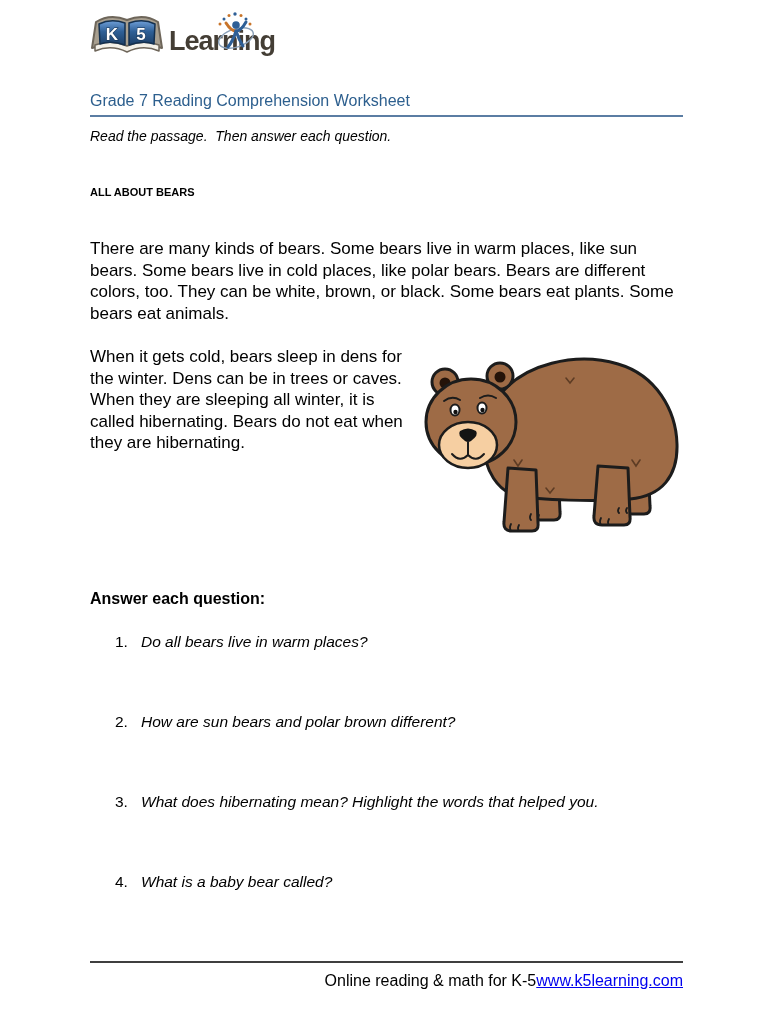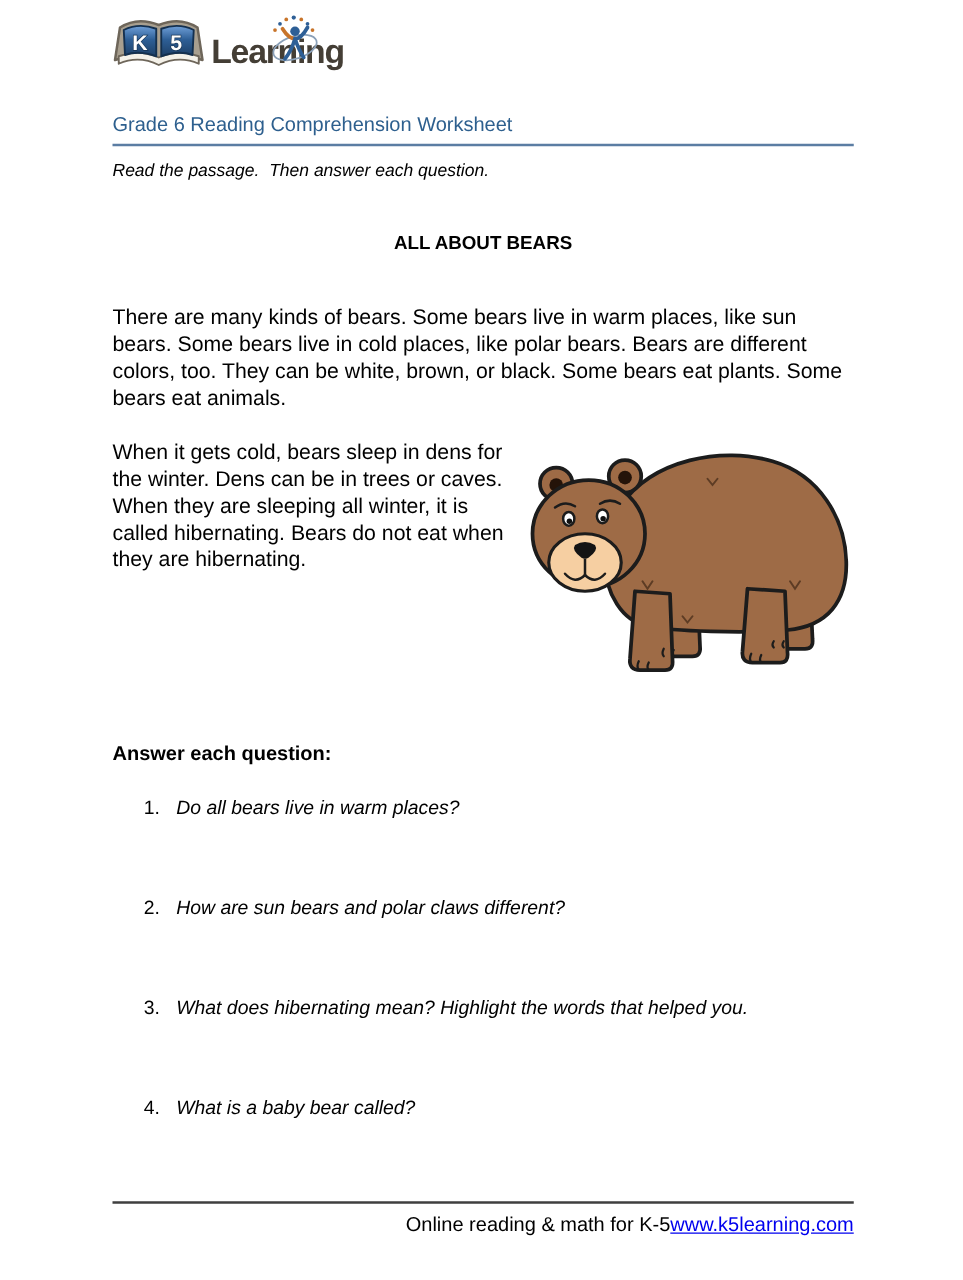--- a/index.html
+++ b/index.html
@@ -18,21 +18,21 @@
     font-size:27px; font-weight:bold; letter-spacing:-1px; color:#443e35;
   }
   .logo-person { position:absolute; top:-15px; left:44px; pointer-events:none; }
 
   
   .subtitle { margin-top:26px; font-size:16px; color:#2d5f8e; }
   .header-rule { height:0; border:none; border-top:2px solid #5b7da3; margin:5px 0 0 0; }
   .instruction { font-style:italic; font-size:14px; margin-top:11px; white-space:pre-wrap; }
 
   
-  .passage-title { text-align:center; font-weight:bold; font-size:15px; margin-top:42px; }
+  .passage-title { text-align:left; font-weight:bold; font-size:11px; margin-top:42px; }
   .para { font-size:17px; line-height:21.5px; margin:0 0 22px 0; }
   .para-first { margin-top:40px; }
   .passage-body::after { content:""; display:block; clear:both; }
   .bear-float { float:right; width:265px; height:198px; margin:2px 0 0 6px; }
 
   
   .answer-heading { font-weight:bold; font-size:16px; margin-top:44px; }
   .question { display:flex; font-size:15.5px; line-height:20px; }
   .q-first { margin-top:24px; }
   .q-rest { margin-top:60px; }
@@ -88,21 +88,21 @@
         <circle cx="23" cy="14" r="3.8" fill="#2e5f96"></circle>
         <path d="M13 12 Q18 20 23 20" fill="none" stroke="#c8742a" stroke-width="3" stroke-linecap="round"></path>
         <path d="M33 11 Q28 20 23 20" fill="none" stroke="#2e5f96" stroke-width="3" stroke-linecap="round"></path>
         <path d="M23 20 Q20 30 15 36 M23 20 Q26 29 30 35" fill="none" stroke="#2e5f96" stroke-width="3" stroke-linecap="round"></path>
       </svg>
     </div>
   </div>
 
   <div class="content">
 
-    <div class="subtitle">Grade 6 Reading Comprehension Worksheet</div>
+    <div class="subtitle">Grade 7 Reading Comprehension Worksheet</div>
     <hr class="header-rule">
     <div class="instruction">Read the passage.  Then answer each question.</div>
 
     <div class="passage-title">ALL ABOUT BEARS</div>
 
     <p class="para para-first">There are many kinds of bears. Some bears live in warm places, like sun bears. Some bears live in cold places, like polar bears. Bears are different colors, too. They can be white, brown, or black. Some bears eat plants. Some bears eat animals.</p>
 
     <div class="passage-body">
       <svg class="bear-float" viewBox="0 0 265 198">
         <g stroke="#1c1c1c" stroke-width="3" stroke-linejoin="round" stroke-linecap="round">
@@ -153,21 +153,21 @@
     </div>
 
     <div class="answer-heading">Answer each question:</div>
 
     <div class="question q-first">
       <span class="q-num">1.</span>
       <span class="q-text">Do all bears live in warm places?</span>
     </div>
     <div class="question q-rest">
       <span class="q-num">2.</span>
-      <span class="q-text">How are sun bears and polar claws different?</span>
+      <span class="q-text">How are sun bears and polar brown different?</span>
     </div>
     <div class="question q-rest">
       <span class="q-num">3.</span>
       <span class="q-text">What does hibernating mean? Highlight the words that helped you.</span>
     </div>
     <div class="question q-rest">
       <span class="q-num">4.</span>
       <span class="q-text">What is a baby bear called?</span>
     </div>
   </div>

